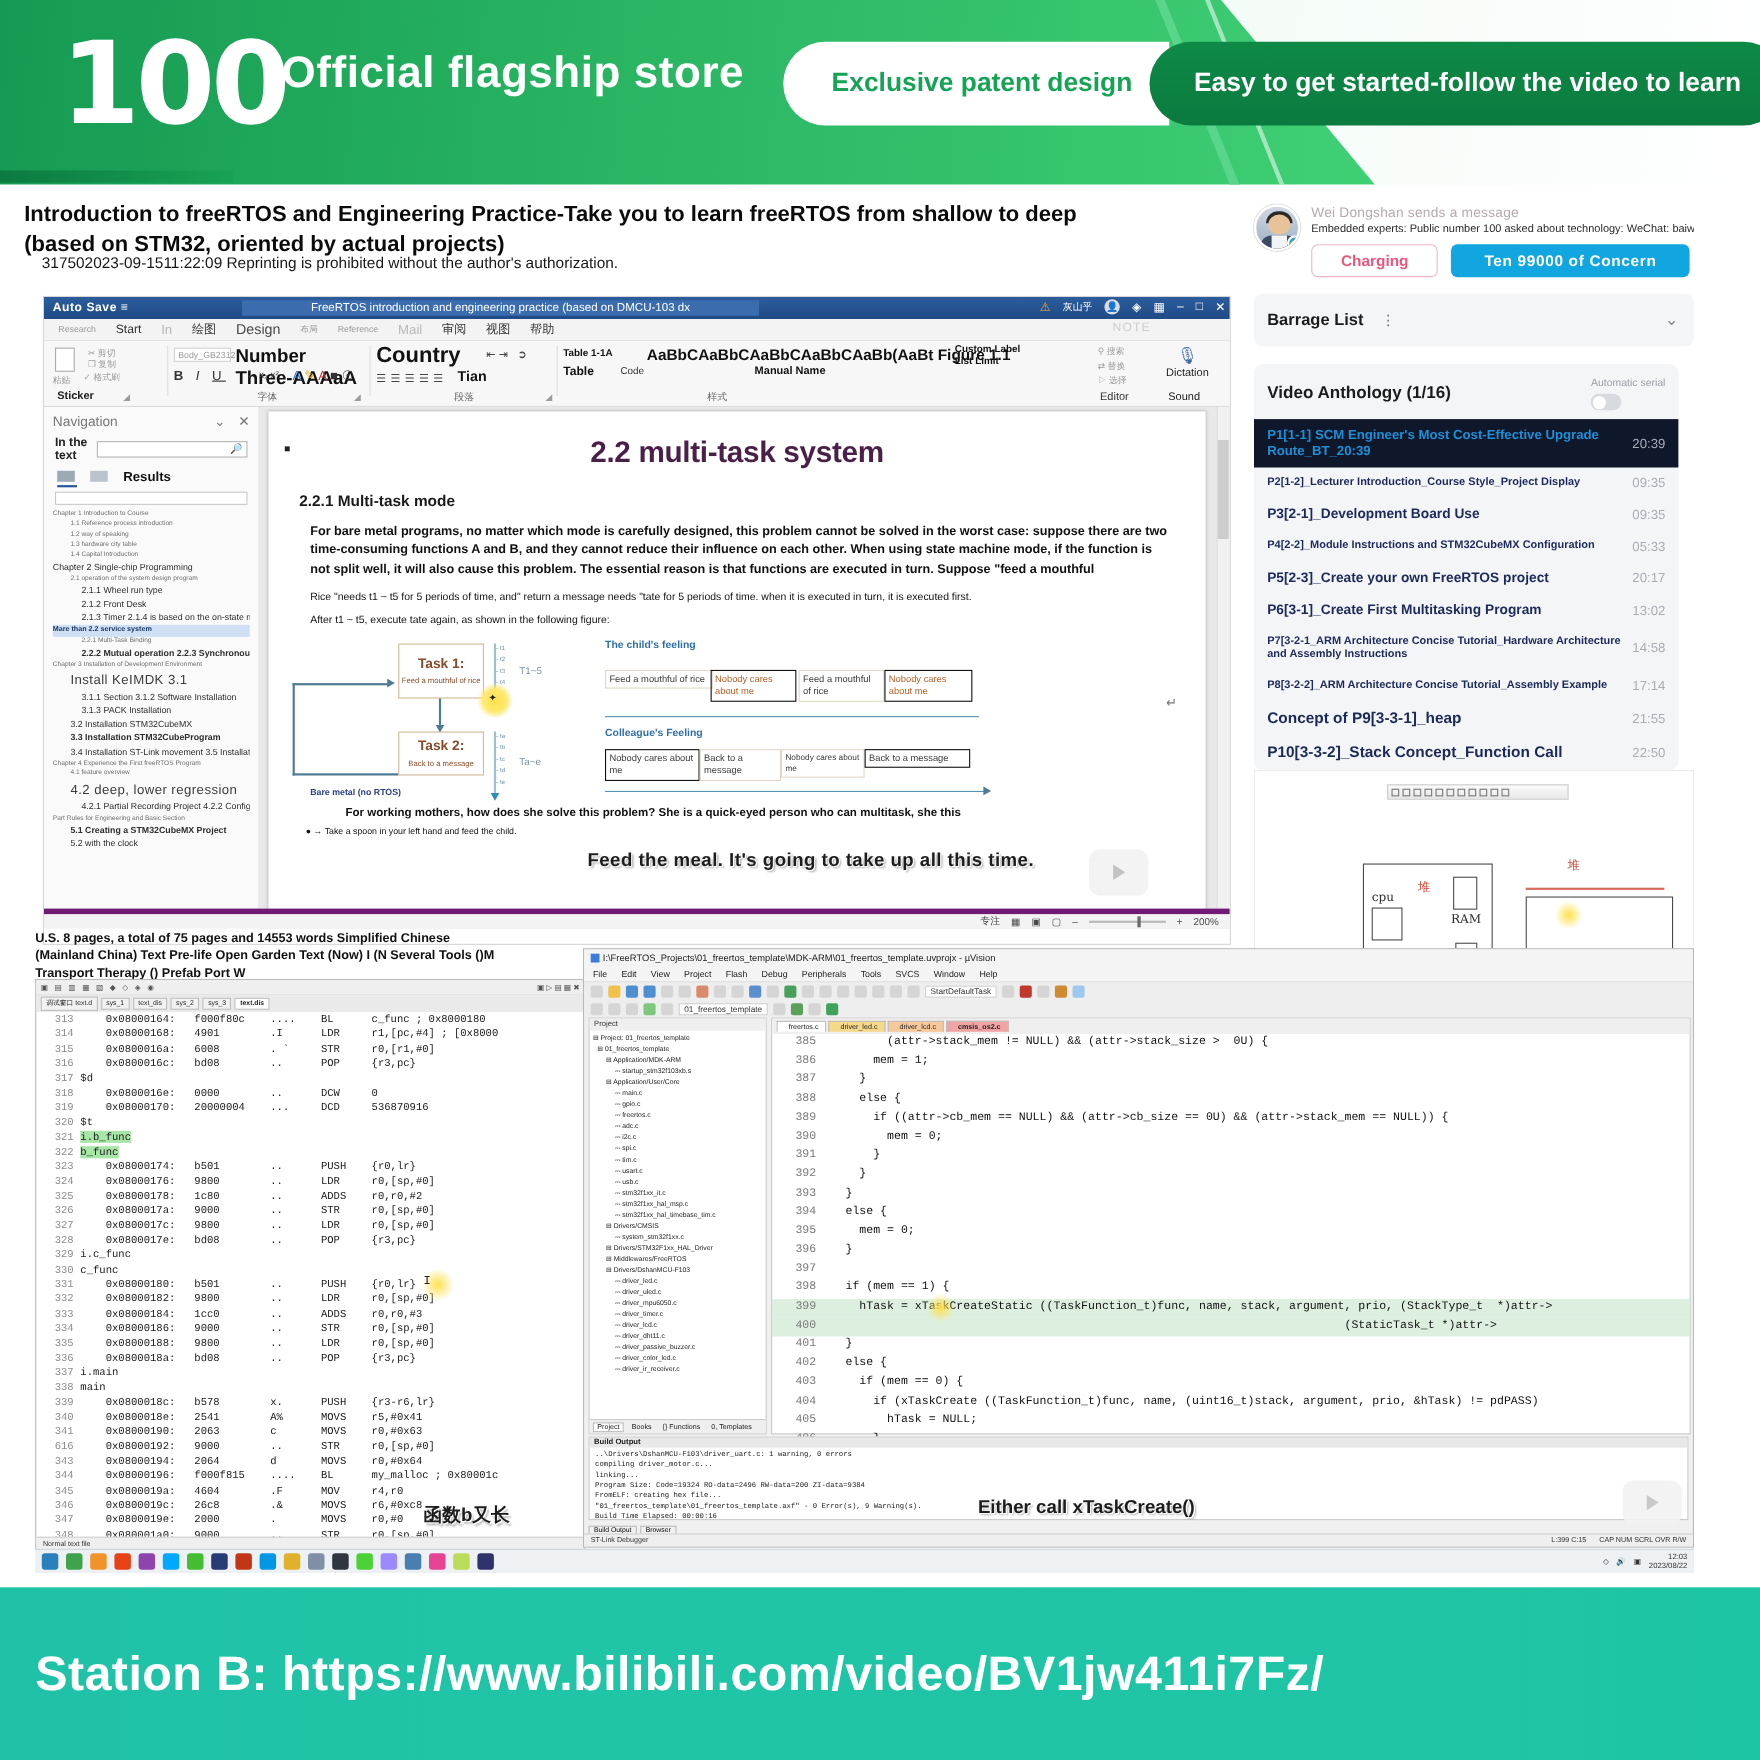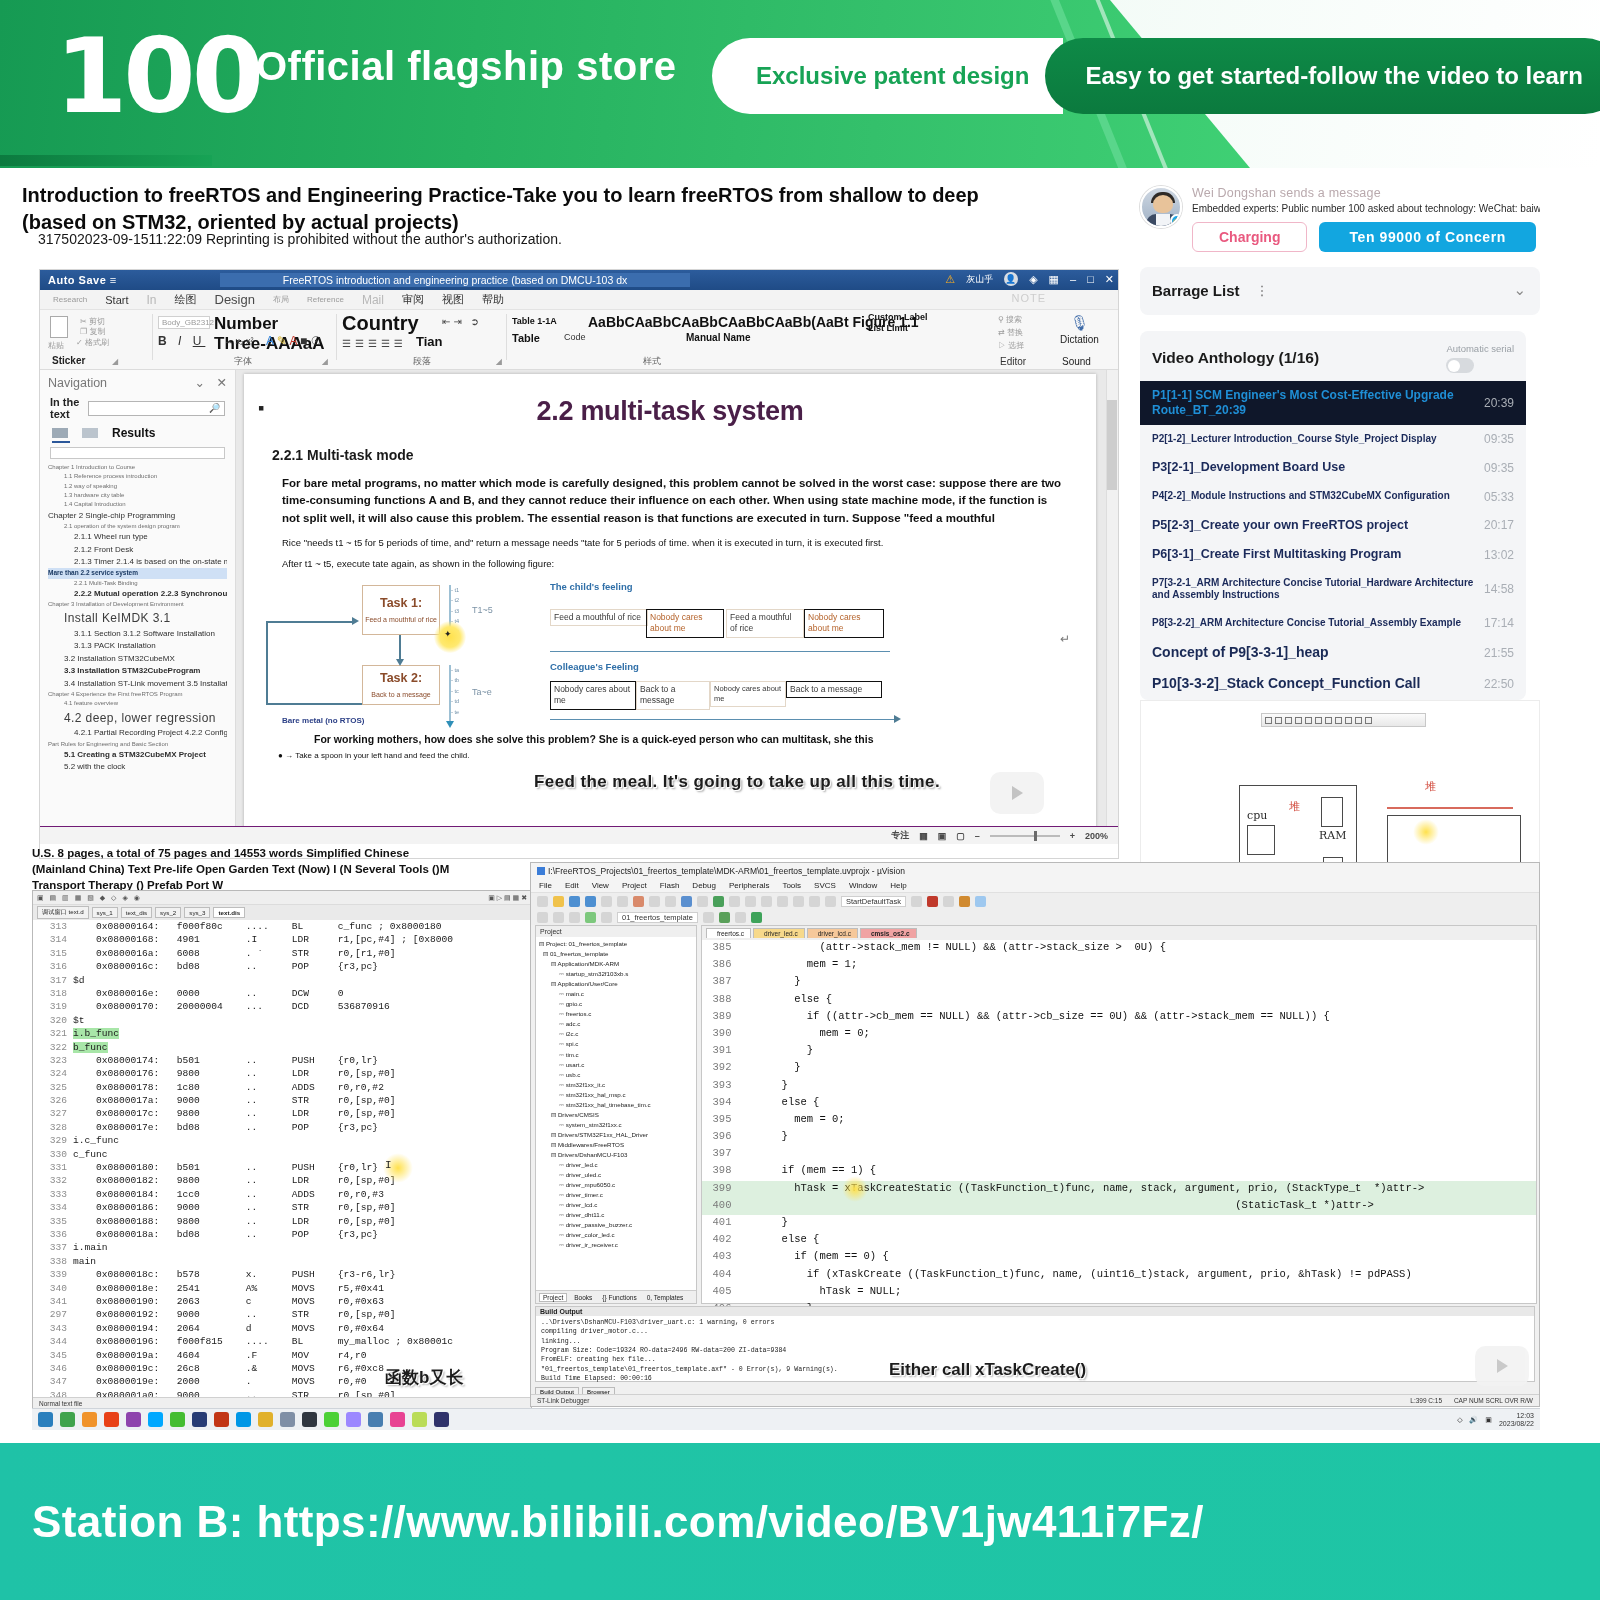--- a/index.html
+++ b/index.html
@@ -214,23 +214,23 @@
     border-radius:10px; background:#f2f2f2; opacity:.9;
     display:flex; align-items:center; justify-content:center;
   }
   .doc-play:before{ content:""; border-left:11px solid #bdbdbd; border-top:7px solid transparent; border-bottom:7px solid transparent;}
   .doc-vscroll{ position:absolute; right:0; top:0; width:12px; height:100%; background:#f1f1f1; border-left:1px solid #ddd;}
   .doc-vthumb{ position:absolute; right:1px; top:30px; width:10px; height:90px; background:#cdcdcd;}
   .para-mark { position:absolute; right:26px; top:258px; font-size:12px; color:#777;}
 
   .word-status {
     position:absolute; left:0; bottom:0; width:100%; height:18px;
-    background:#f3f3f3; border-top:1px solid #701a75;
+    background:#f3f3f3; border-top:5px solid #701a75;
     display:flex; align-items:center; justify-content:flex-end;
-    gap:10px; padding-right:10px; font-size:9px; color:#4a4a4a;font-weight:bold;
+    gap:10px; padding-right:10px; font-size:9px; color:#4a4a4a;
   }
   .zoom-track{ width:70px; height:2px; background:#bbb; position:relative;}
   .zoom-thumb{ position:absolute; left:44px; top:-4px; width:3px; height:10px; background:#6a6a6a;}
 
   
   .side { position:absolute; left:1140px; top:186px; width:400px; }
   .up-row { display:flex; gap:10px; align-items:flex-start; }
   .up-avatar {
     width:42px; height:42px; border-radius:50%; flex:0 0 42px;
     background:linear-gradient(180deg,#cfd8e3,#9fb0c4);
@@ -327,21 +327,21 @@
   .prj-tabs { position:absolute; left:0; bottom:0; width:100%; height:13px; background:#efefef; display:flex; align-items:center; gap:4px; font-size:6.5px; color:#222; padding-left:3px; border-top:1px solid #ccc;}
   .prj-tabs .t{ padding:0 3px; }
   .prj-tabs .t.sel{ background:#fff; border:1px solid #bbb;}
 
   .edt { position:absolute; left:170px; top:0; right:2px; bottom:0; background:#fff; border:1px solid #c7c7c7;}
   .edt-tabs { height:14px; background:#efefef; display:flex; align-items:center; gap:2px; padding-left:4px;}
   .edt-tab { font-size:6.5px; padding:1px 6px 1px 10px; border:1px solid #bdbdbd; border-bottom:none; background:#f6f6f6; position:relative; color:#222;}
   .edt-tab.y{ background:#f7d98b;} .edt-tab.o{background:#f6c89a;} .edt-tab.r{background:#f0a3a3; font-weight:bold;}
   .edt-tab.w{background:#ffffff;}
   .code { font-family:"Liberation Mono", monospace; font-size:10.5px; line-height:1.38; color:#111; }
-  .code .ln { display:inline-block; width:40px; text-align:center; color:#7a7a7a; margin-right:27px;}
+  .code .ln { display:inline-block; width:40px; text-align:right; color:#7a7a7a; margin-right:14px;}
   .code-row { white-space:pre; height:17.2px; }
   .code-row.hl { background:#ddf0df; }
   .cur-spot { position:absolute; width:26px; height:26px; border-radius:50%;
     background:radial-gradient(circle,#ffe14d 0%, rgba(255,233,111,0) 70%); }
 
   .build { position:absolute; left:4px; bottom:24px; right:4px; height:76px; background:#fff; border:1px solid #c7c7c7;}
   .build-h { font-size:7px; font-weight:bold; color:#222; background:#e8e8e8; padding:1px 4px; }
   .build-b { font-family:"Liberation Mono", monospace; font-size:6.6px; color:#1a1a1a; line-height:1.42; padding:2px 5px;}
   .build-tabs{ position:absolute; left:4px; bottom:10px; display:flex; gap:3px; font-size:6.2px;}
   .build-tabs .bt{ border:1px solid #bbb; background:#f1f1f1; padding:0 4px;}
@@ -807,21 +807,21 @@
       <div class="asm-row"><span class="ln">332</span><span>    0x08000182:   9800        ..      LDR     r0,[sp,#0]</span></div>
       <div class="asm-row"><span class="ln">333</span><span>    0x08000184:   1cc0        ..      ADDS    r0,r0,#3</span></div>
       <div class="asm-row"><span class="ln">334</span><span>    0x08000186:   9000        ..      STR     r0,[sp,#0]</span></div>
       <div class="asm-row"><span class="ln">335</span><span>    0x08000188:   9800        ..      LDR     r0,[sp,#0]</span></div>
       <div class="asm-row"><span class="ln">336</span><span>    0x0800018a:   bd08        ..      POP     {r3,pc}</span></div>
       <div class="asm-row"><span class="ln">337</span><span>i.main</span></div>
       <div class="asm-row"><span class="ln">338</span><span>main</span></div>
       <div class="asm-row"><span class="ln">339</span><span>    0x0800018c:   b578        x.      PUSH    {r3-r6,lr}</span></div>
       <div class="asm-row"><span class="ln">340</span><span>    0x0800018e:   2541        A%      MOVS    r5,#0x41</span></div>
       <div class="asm-row"><span class="ln">341</span><span>    0x08000190:   2063        c       MOVS    r0,#0x63</span></div>
-      <div class="asm-row"><span class="ln">297</span><span>    0x08000192:   9000        ..      STR     r0,[sp,#0]</span></div>
+      <div class="asm-row"><span class="ln">616</span><span>    0x08000192:   9000        ..      STR     r0,[sp,#0]</span></div>
       <div class="asm-row"><span class="ln">343</span><span>    0x08000194:   2064        d       MOVS    r0,#0x64</span></div>
       <div class="asm-row"><span class="ln">344</span><span>    0x08000196:   f000f815    ....    BL      my_malloc ; 0x80001c</span></div>
       <div class="asm-row"><span class="ln">345</span><span>    0x0800019a:   4604        .F      MOV     r4,r0</span></div>
       <div class="asm-row"><span class="ln">346</span><span>    0x0800019c:   26c8        .&amp;      MOVS    r6,#0xc8</span></div>
       <div class="asm-row"><span class="ln">347</span><span>    0x0800019e:   2000        .       MOVS    r0,#0</span></div>
       <div class="asm-row"><span class="ln">348</span><span>    0x080001a0:   9000        ..      STR     r0,[sp,#0]</span></div>
       <div class="asm-row"><span class="ln">349</span><span>    0x080001a2:   e006        ..      B       0x80001b2 ; main +</span></div>
     </div>
   <div class="asm-spot" style="left:350px; top:262px;"></div>
   <div style="position:absolute; left:352px; top:268px; font-size:11px; color:#222; font-family:'Liberation Mono',monospace;">I</div>

